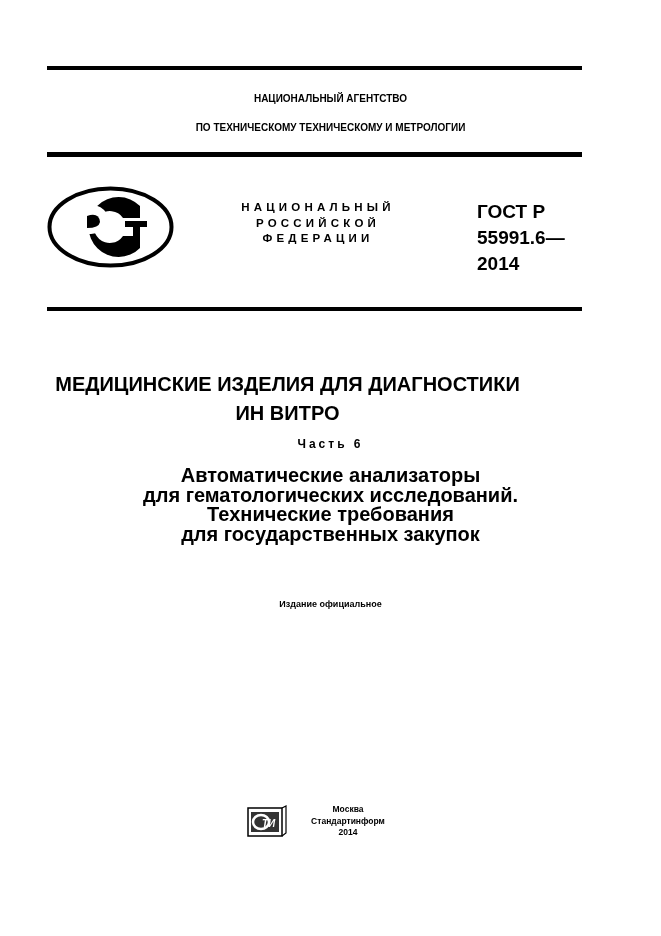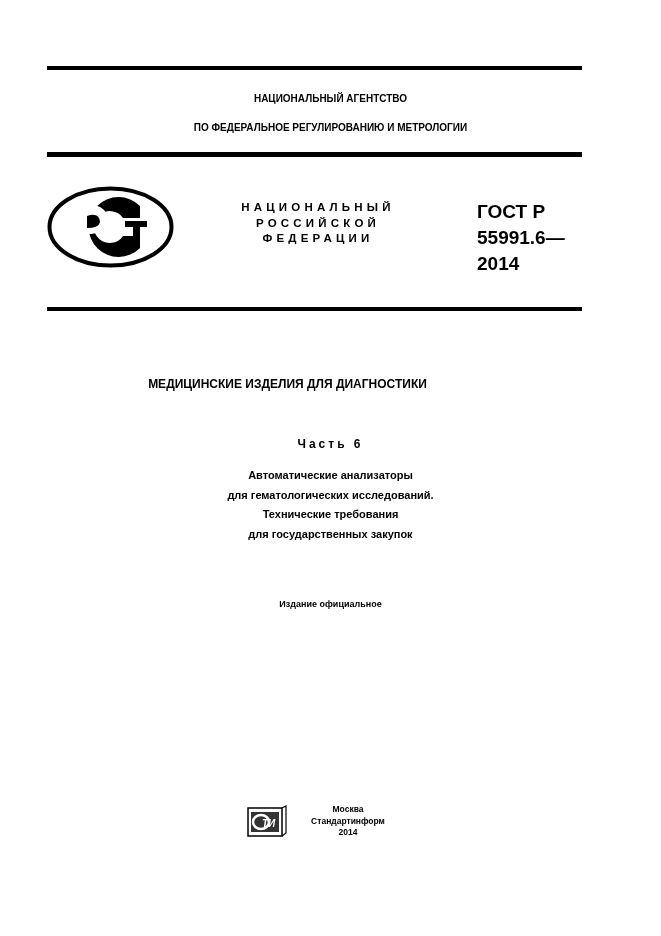--- a/index.html
+++ b/index.html
@@ -7,33 +7,33 @@
          font-family:"Liberation Sans", sans-serif; color:#000; }
   .rule { position:absolute; left:47px; width:535px; background:#000; }
   .abs { position:absolute; }
   .center { text-align:center; }
   .b { font-weight:bold; }
   .agency1 { left:0; width:661px; top:93px; font-size:10px; }
   .agency2 { left:0; width:661px; top:122px; font-size:10px; }
   .logo { left:47px; top:186px; width:127px; height:82px; }
   .natstd { left:230px; width:176px; top:200px; font-size:11.5px; letter-spacing:4.2px; line-height:15.5px; }
   .gost { left:477px; top:189px; font-size:19px; line-height:26px;margin-top:10px; }
-  .title { left:0; width:575px; top:370px; font-size:12px; line-height:29px; }
+  .title { left:0; width:575px; top:370px; font-size:20px; line-height:29px; }
   .part { left:0; width:661px; top:437px; font-size:12px; letter-spacing:3px; }
-  .subtitle { left:0; width:661px; top:466px; font-size:11px; line-height:19.5px; }
+  .subtitle { left:0; width:661px; top:466px; font-size:20px; line-height:19.5px; }
   .official { left:0; width:661px; top:599px; font-size:9px; }
   .pub-logo { left:247px; top:805px; width:32px; height:33px; }
   .pub-text { left:300px; width:96px; top:804px; font-size:8.5px; line-height:11.5px; }
 </style>
 </head>
 <body>
 
 <div class="rule" style="top:66px;height:4px;"></div>
 <div class="abs agency1 center b">НАЦИОНАЛЬНЫЙ АГЕНТСТВО</div>
-<div class="abs agency2 center b">ПО ФЕДЕРАЛЬНОЕ РЕГУЛИРОВАНИЮ И МЕТРОЛОГИИ</div>
+<div class="abs agency2 center b">ПО ТЕХНИЧЕСКОМУ ТЕХНИЧЕСКОМУ И МЕТРОЛОГИИ</div>
 <div class="rule" style="top:152px;height:5px;"></div>
 
 <div class="abs logo">
   <svg width="127" height="82" viewBox="0 0 127 82">
     <ellipse cx="63.5" cy="41" rx="61" ry="38.5" fill="none" stroke="#000" stroke-width="4"></ellipse>
     <path d="M93 20 A30 30 0 1 0 93 62 L93 50 L76 50 A16 16 0 1 1 76 32 L93 32 Z" fill="#000"></path>
     <path d="M30 22 Q52 14 60 28 Q64 46 44 48 L40 48 L40 66 L33 66 L33 30" fill="#fff"></path>
     <path d="M40 30 Q52 26 53 36 Q52 42 40 42 Z" fill="#000"></path>
     <rect x="78" y="35" width="22" height="6" fill="#000"></rect>
     <rect x="86" y="35" width="7" height="17" fill="#000"></rect>
@@ -49,20 +49,21 @@
 <div class="abs gost b">
   <div>ГОСТ Р</div>
   <div>55991.6—</div>
   <div>2014</div>
 </div>
 
 <div class="rule" style="top:307px;height:4px;"></div>
 
 <div class="abs title center b">
   <div>МЕДИЦИНСКИЕ ИЗДЕЛИЯ ДЛЯ ДИАГНОСТИКИ</div>
+  <div>ИН ВИТРО</div>
 </div>
 
 <div class="abs part center b">Часть 6</div>
 
 <div class="abs subtitle center b">
   <div>Автоматические анализаторы</div>
   <div>для гематологических исследований.</div>
   <div>Технические требования</div>
   <div>для государственных закупок</div>
 </div>

